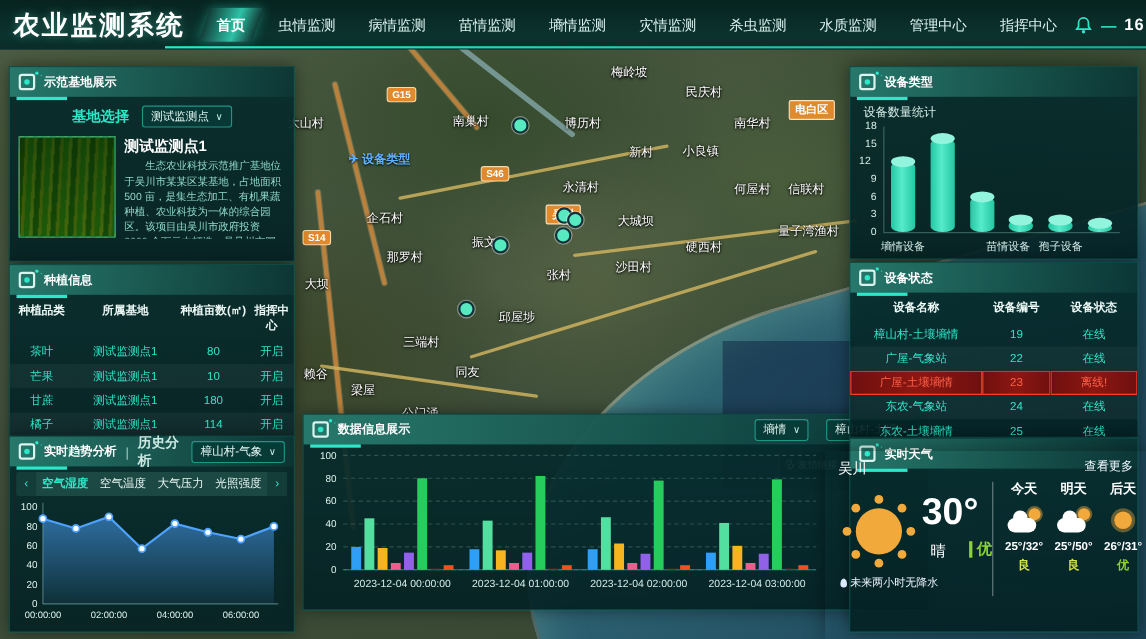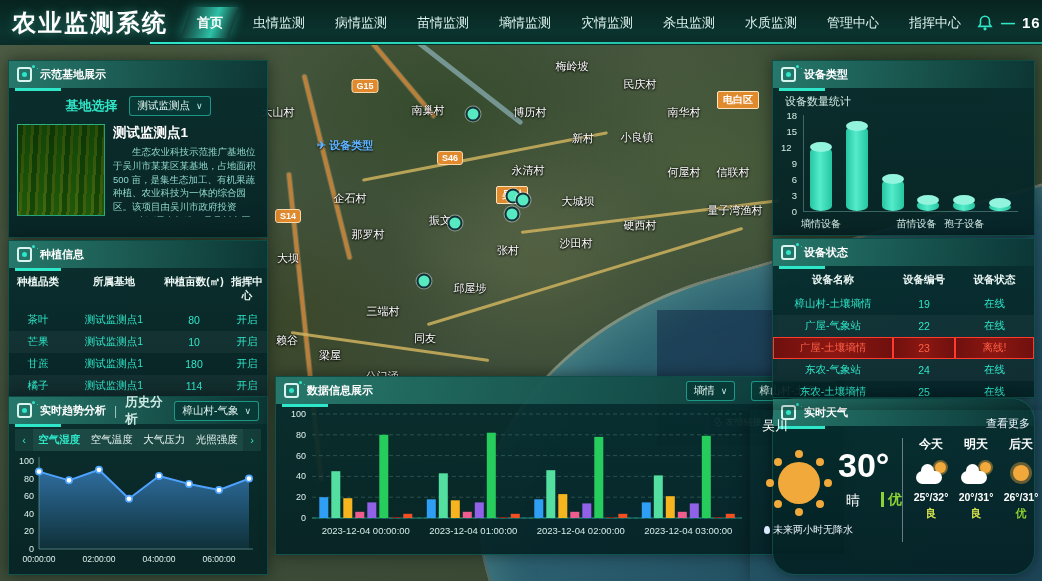--- a/index.html
+++ b/index.html
@@ -141,21 +141,21 @@
   .arrow-btn { width:18px; height:100%; flex:none; background:rgba(20,60,56,.9); color:#2ee6c8;
     display:flex; align-items:center; justify-content:center; font-size:11px; cursor:pointer; }
   .trend-tab { flex:1; text-align:center; font-size:10.5px; color:#e8f6f3; cursor:pointer; white-space:nowrap; }
   .trend-tab.on { color:#2ee6c8; font-weight:bold; }
 
   
   #p-data { left:275px; top:376px; width:570px; height:179px; }
   #p-data .dd + .dd { margin-left:8px; }
 
   
-  #p-weather { left:772px; top:398px; width:263px; height:177px;border-radius:23px; }
+  #p-weather { left:772px; top:398px; width:263px; height:177px; }
 
   
   #weather { position:absolute; left:750px; top:410px; width:292px; height:171px; z-index:20;
     background:
       radial-gradient(120px 50px at 20% 78%, rgba(255,255,255,.18), transparent 70%),
       radial-gradient(150px 60px at 75% 30%, rgba(255,255,255,.14), transparent 70%),
       linear-gradient(180deg,#5globe 0%,#5d9be2 0%,#5a97e0 45%,#4c82cc 75%,#416fb5 100%);
     box-shadow:0 0 18px rgba(0,0,0,.4); color:#fff; }
   #w-city { position:absolute; left:12px; top:7px; font-size:13px; }
   #w-more { position:absolute; right:12px; top:6px; font-size:11px; cursor:pointer; color:#f2f7ff; }
@@ -538,21 +538,21 @@
           </div>
           <div class="fc-temp">25°/32°</div>
           <div class="fc-q q-liang">良</div>
         </div>
         <div class="fc-col" style="left: 203px;">
           <div class="fc-day">明天</div>
           <div class="fc-icon">
             <div class="minisun"></div>
             <div class="cloud"></div>
           </div>
-          <div class="fc-temp">20°/31°</div>
+          <div class="fc-temp">25°/50°</div>
           <div class="fc-q q-liang">良</div>
         </div>
         <div class="fc-col" style="left: 248px;">
           <div class="fc-day">后天</div>
           <div class="fc-icon">
             <div class="bigsun"></div>
           </div>
           <div class="fc-temp">26°/31°</div>
           <div class="fc-q q-you">优</div>
         </div>

